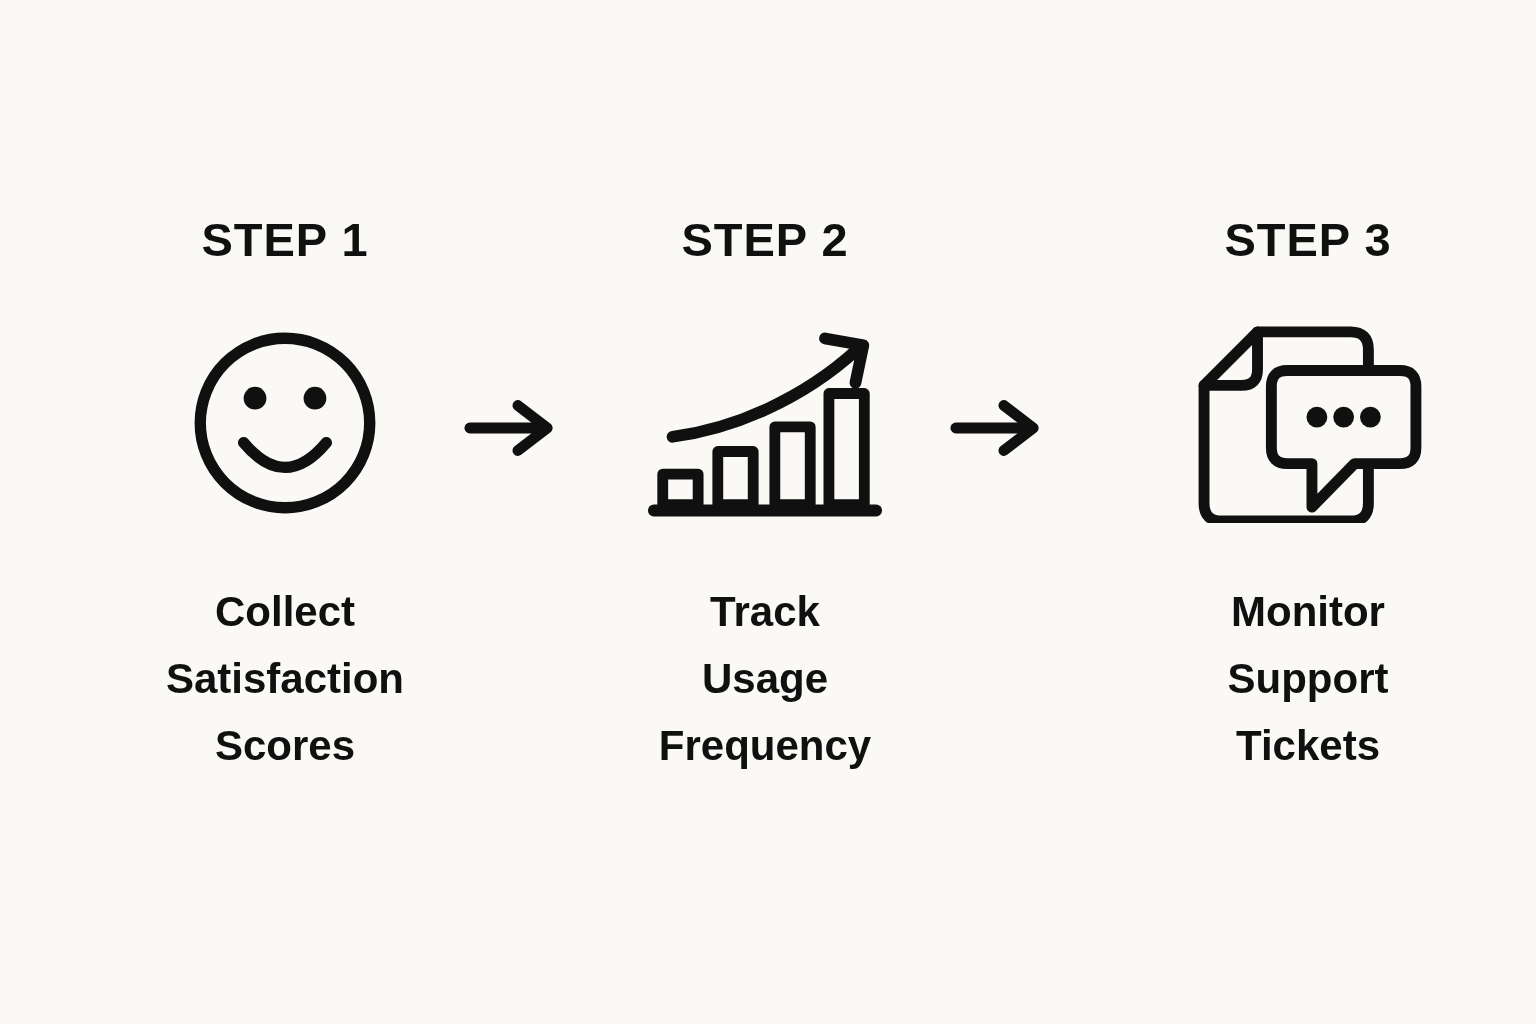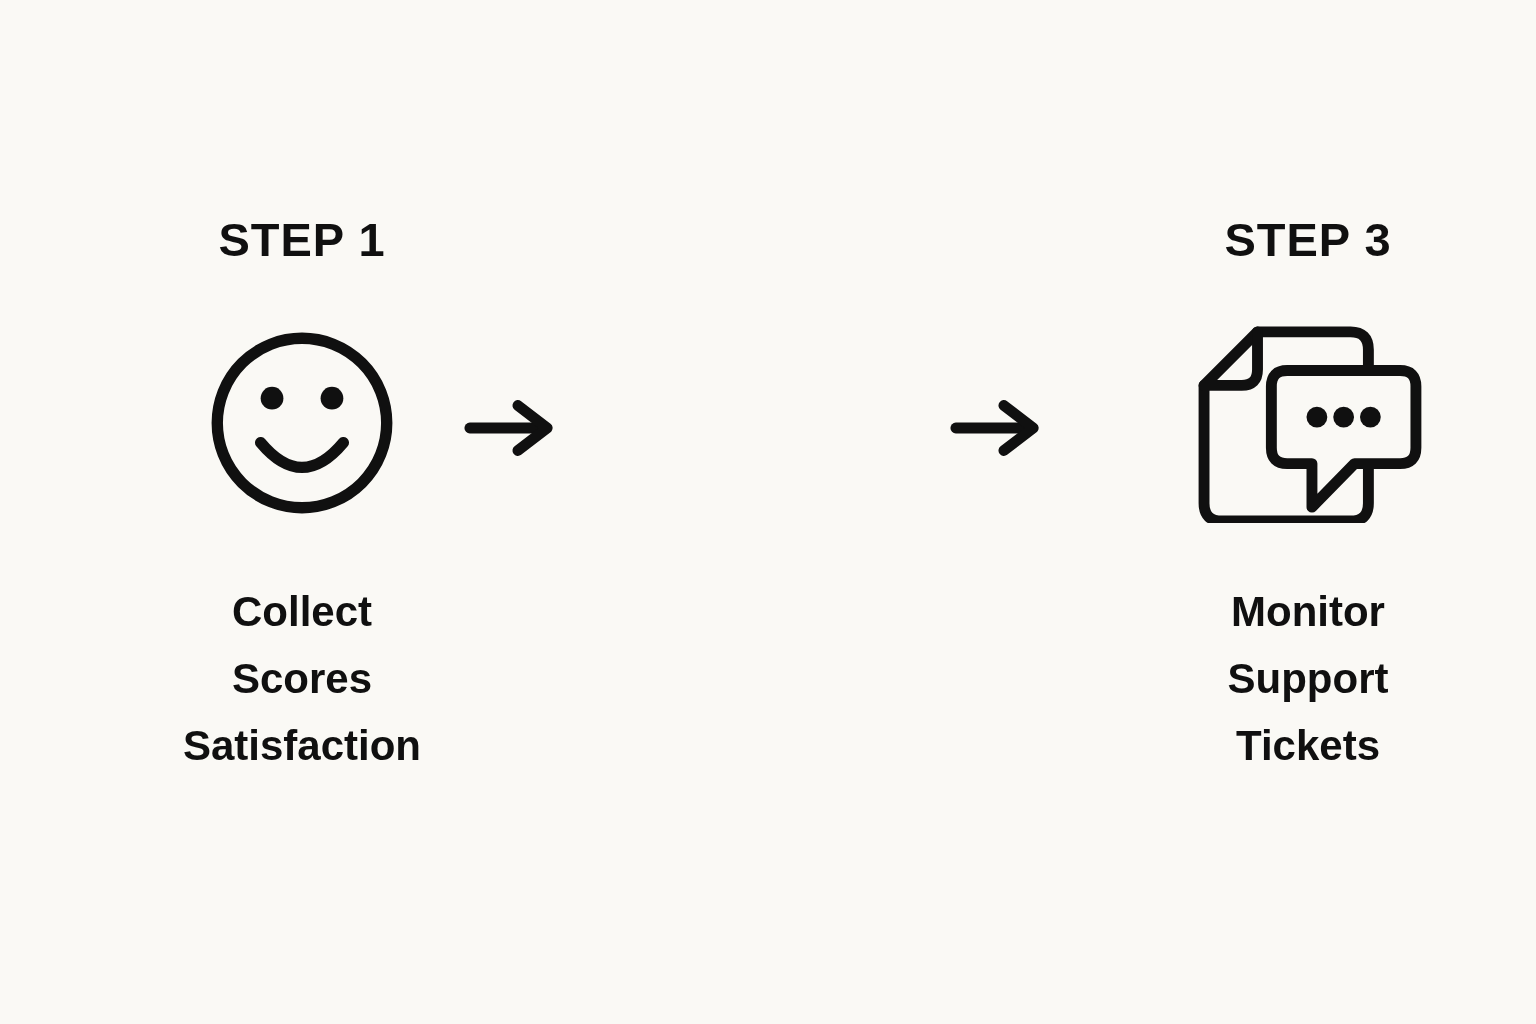--- a/index.html
+++ b/index.html
@@ -14,21 +14,21 @@
     background: #faf9f5;
     overflow: hidden;
     color: #101010;
   }
   .step-col {
     position: absolute;
     width: 480px;
     top: 0;
     height: 100%;
   }
-  .step-col.c1 { left: 62px; }
+  .step-col.c1 { left: 45px; }
   .step-col.c2 { left: 525px; }
   .step-col.c3 { left: 1068px; }
 
   .step-label {
     position: absolute;
     top: 212px;
     width: 100%;
     text-align: center;
     font-size: 47px;
     font-weight: 700;
@@ -80,32 +80,54 @@
     <div class="icon-wrap">
       <svg width="186" height="186" viewBox="0 0 180 180">
         <circle class="stroke" cx="90" cy="90" r="82" stroke-width="11"></circle>
         <circle class="fill" cx="61" cy="66" r="11"></circle>
         <circle class="fill" cx="119" cy="66" r="11"></circle>
         <path class="stroke" d="M50 109 Q90 157 130 109" stroke-width="11"></path>
       </svg>
     </div>
     <div class="caption">
       <div>Collect</div>
+      <div>Satisfaction</div>
       <div>Scores</div>
-      <div>Satisfaction</div>
     </div>
   </div>
 
   <div class="flow-arrow a1">
     <svg width="98" height="64" viewBox="0 0 100 64">
       <path class="stroke" d="M8 32 H80" stroke-width="11"></path>
       <path class="stroke" d="M57 9 L87 32 L57 55" stroke-width="11"></path>
     </svg>
   </div>
 
+  <div class="step-col c2">
+    <div class="step-label">STEP 2</div>
+    <div class="icon-wrap">
+      <svg width="236" height="190" viewBox="0 0 240 192">
+
+        <path class="stroke" d="M7 185 H233" stroke-width="12"></path>
+
+        <rect class="stroke" x="16" y="148" width="36" height="31" stroke-width="11"></rect>
+        <rect class="stroke" x="72" y="125" width="36" height="54" stroke-width="11"></rect>
+        <rect class="stroke" x="130" y="100" width="36" height="79" stroke-width="11"></rect>
+        <rect class="stroke" x="185" y="66" width="36" height="113" stroke-width="11"></rect>
+
+        <path class="stroke" d="M26 110 C 88 102 158 72 213 22" stroke-width="12"></path>
+        <path class="stroke" d="M181 10 L220 17 L212 55" stroke-width="12"></path>
+      </svg>
+    </div>
+    <div class="caption">
+      <div>Track</div>
+      <div>Usage</div>
+      <div>Frequency</div>
+    </div>
+  </div>
 
   <div class="flow-arrow a2">
     <svg width="98" height="64" viewBox="0 0 100 64">
       <path class="stroke" d="M8 32 H80" stroke-width="11"></path>
       <path class="stroke" d="M57 9 L87 32 L57 55" stroke-width="11"></path>
     </svg>
   </div>
 
   <div class="step-col c3">
     <div class="step-label">STEP 3</div>

